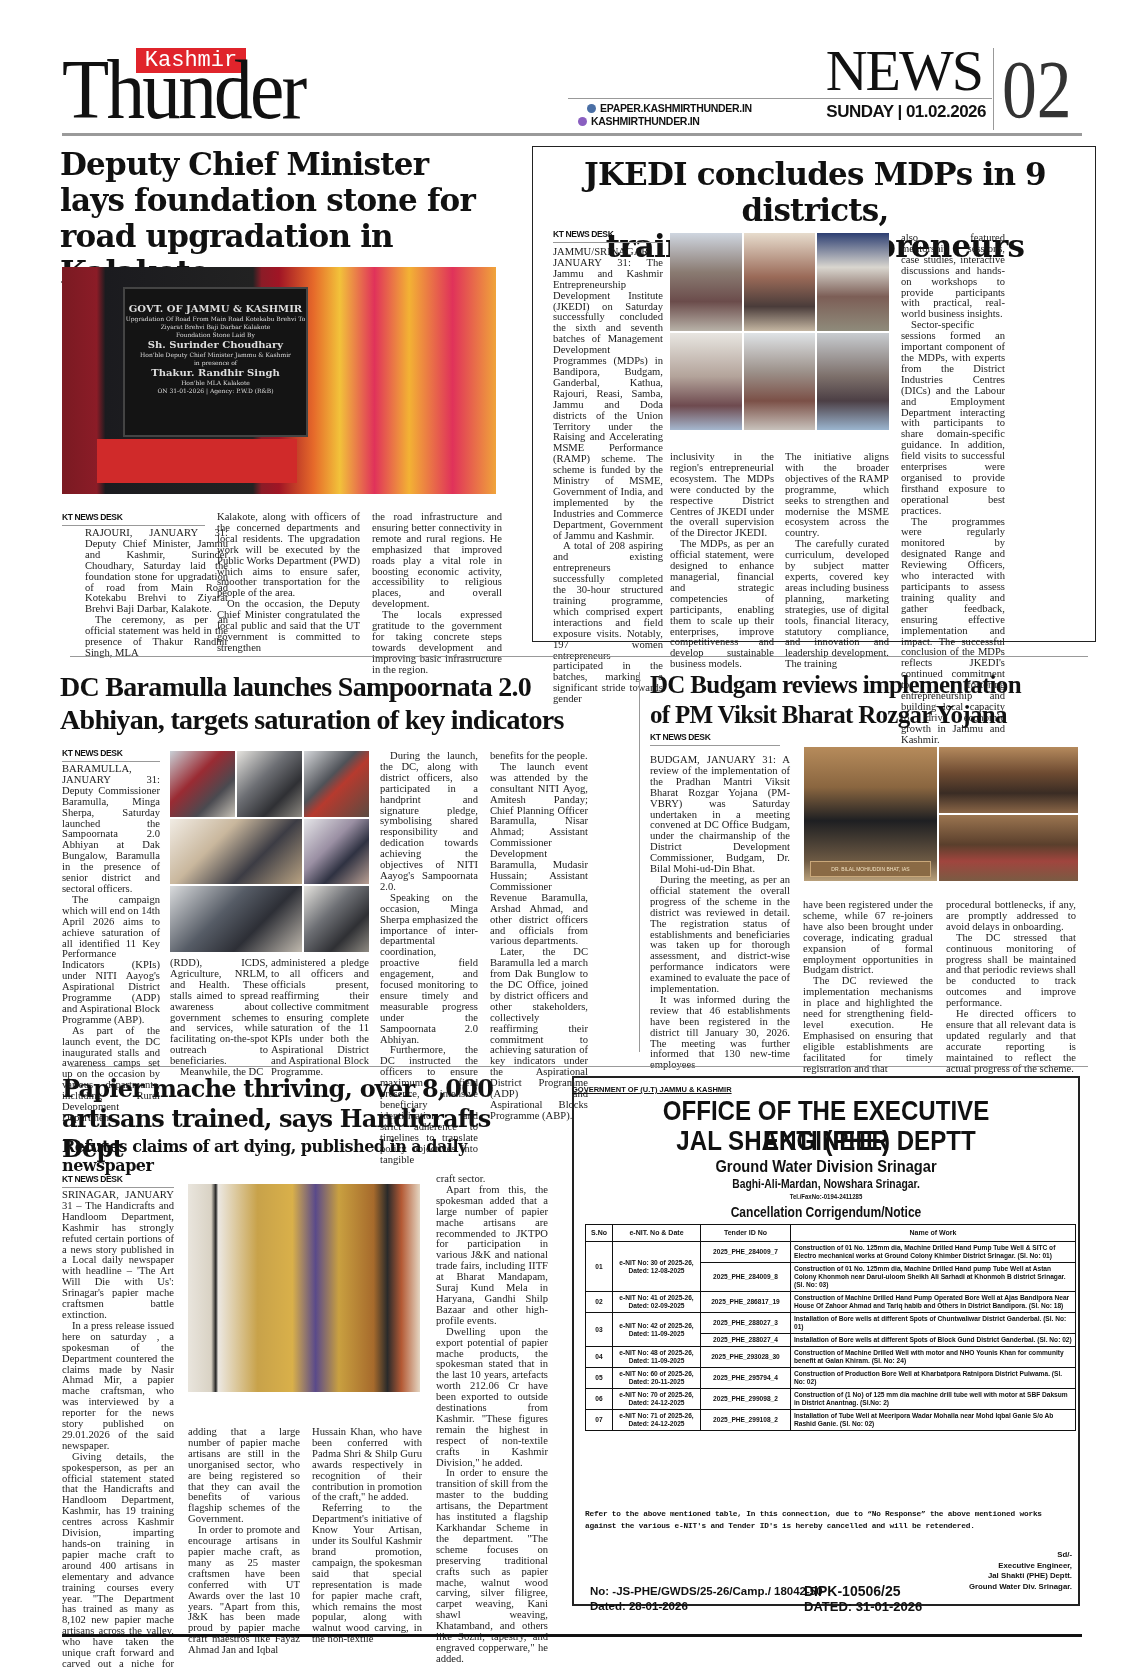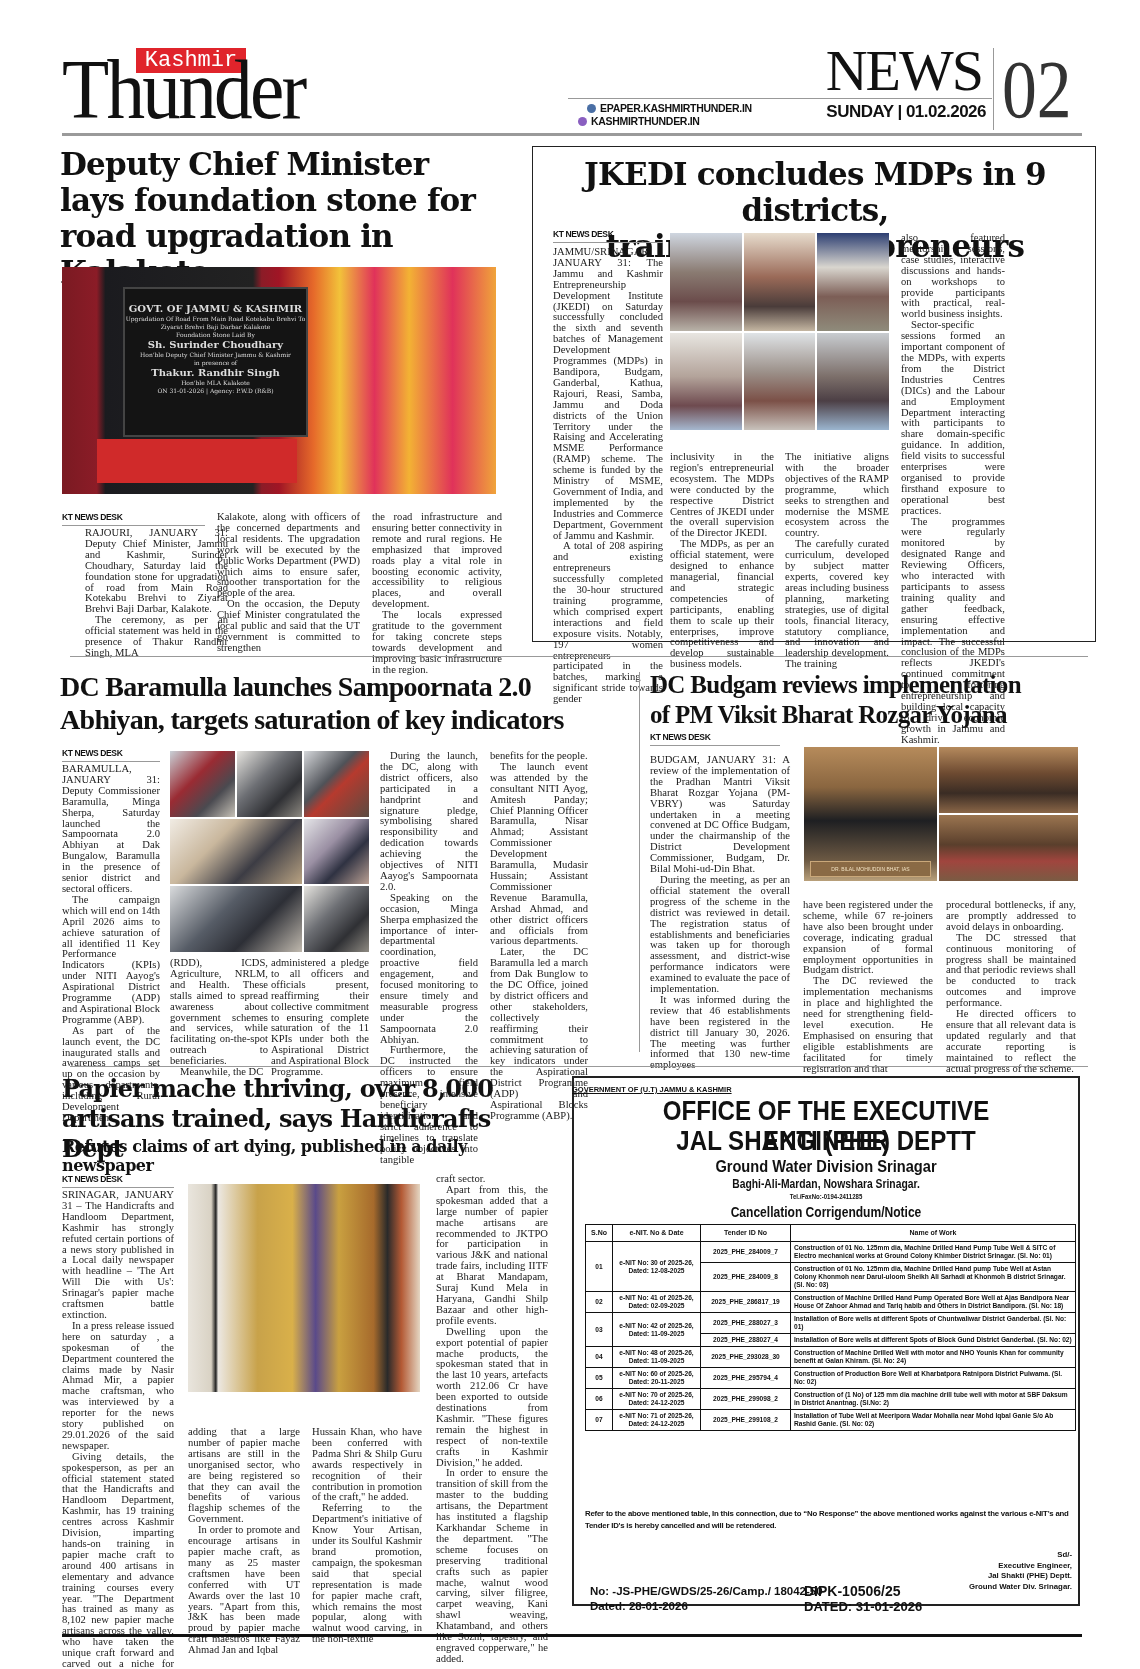--- a/index.html
+++ b/index.html
@@ -313,21 +313,21 @@
     </tr>
     <tr>
       <td class="c">07</td>
       <td class="c">e-NIT No: 71 of 2025-26, Dated: 24-12-2025</td>
       <td class="c">2025_PHE_299108_2</td>
       <td>Installation of Tube Well at Meeripora Wadar Mohalla near Mohd Iqbal Ganie S/o Ab Rashid Ganie. (Sl. No: 02)</td>
     </tr>
   </tbody>
 </table>
 
-<div class="ad-note" style="top:1508px; width:490px;">Refer to the above mentioned table, In this connection, due to “No Response” the above mentioned works against the various e-NIT's and Tender ID's is hereby cancelled and will be retendered.</div>
+<div class="ad-note" style="top:1508px; width:490px;font-family:Liberation Mono, monospace;">Refer to the above mentioned table, In this connection, due to “No Response” the above mentioned works against the various e-NIT's and Tender ID's is hereby cancelled and will be retendered.</div>
 
 <div class="ad-foot" style="left:590px; top:1584px; font-size:11.5px; line-height:15px;">No: -JS-PHE/GWDS/25-26/Camp./ 18042-50</div>
 <div class="ad-foot" style="left:590px; top:1599px; font-size:11.5px; line-height:15px;">Dated: 28-01-2026</div>
 <div class="ad-foot" style="left:804px; top:1583px; font-size:14px; line-height:16px;">DIPK-10506/25</div>
 <div class="ad-foot" style="left:804px; top:1599px; font-size:13px; line-height:15px;">DATED: 31-01-2026</div>
 <div class="ad-foot" style="left:920px; top:1550px; width:152px; text-align:right; font-size:7.8px; line-height:10.5px;">
   <div>Sd/-</div>
   <div>Executive Engineer,</div>
   <div>Jal Shakti (PHE) Deptt.</div>
   <div>Ground Water Div. Srinagar.</div>

